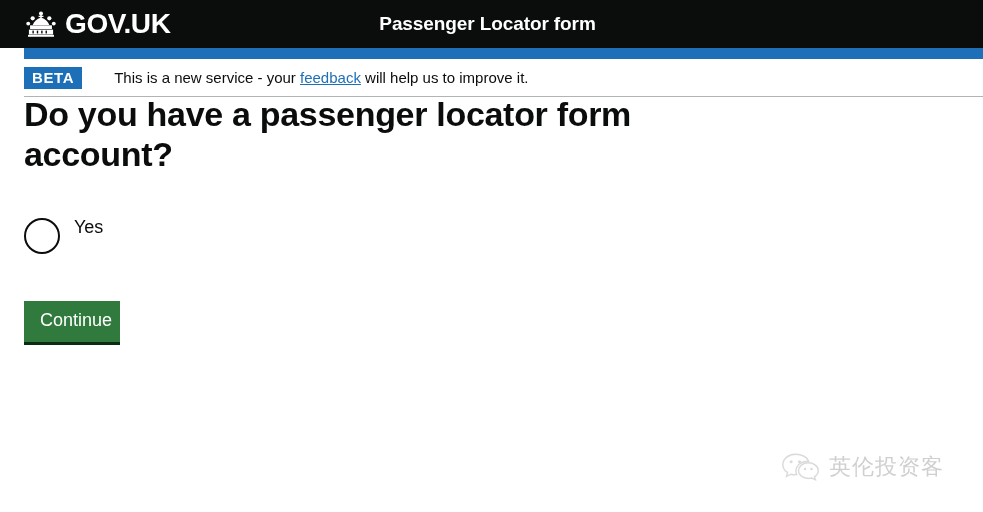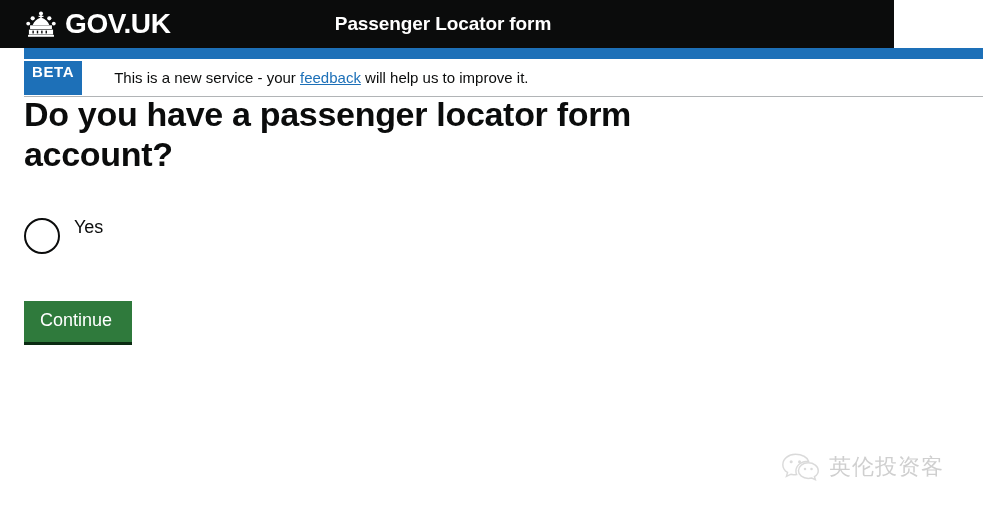--- a/index.html
+++ b/index.html
@@ -12,21 +12,21 @@
     background: #ffffff;
     font-family: "Liberation Sans", sans-serif;
     overflow: hidden;
     position: relative;
   }
 
   
   .govuk-header {
     background: #0b0c0c;
     height: 48px;
-    width: 894px;
+    width: 983px;
     position: relative;
     display: flex;
     align-items: center;
   }
   .header-logo {
     display: flex;
     align-items: center;
     margin-left: 24px;
     text-decoration: none;
   }
@@ -76,21 +76,21 @@
     align-items: center;
     border-bottom: 1px solid #b1b4b6;
     box-sizing: border-box;
   }
   .phase-tag {
     background: #1d70b8;
     color: #ffffff;
     font-size: 15px;
     font-weight: bold;
     letter-spacing: 0.6px;
-    padding: 3px 8px 16px 8px;
+    padding: 3px 8px 4px 8px;
     line-height: 1;
     display: inline-block;
   }
   .phase-text {
     color: #0b0c0c;
     font-size: 15px;
     margin-left: 32px;
     line-height: 1.2;
   }
   .phase-text a {
@@ -153,21 +153,21 @@
 
   
   .continue-button {
     margin-top: 47px;
     background: #2f7a3c;
     color: #ffffff;
     font-size: 18px;
     font-family: "Liberation Sans", sans-serif;
     border: 0;
     box-shadow: 0 3px 0 #0b2b12;
-    padding: 10px 20px 11px 16px;
+    padding: 10px 8px 11px 16px;
     line-height: 1.1;
     cursor: pointer;
     display: inline-block;
   }
 
   
   .watermark {
     position: absolute;
     left: 781px;
     top: 452px;

